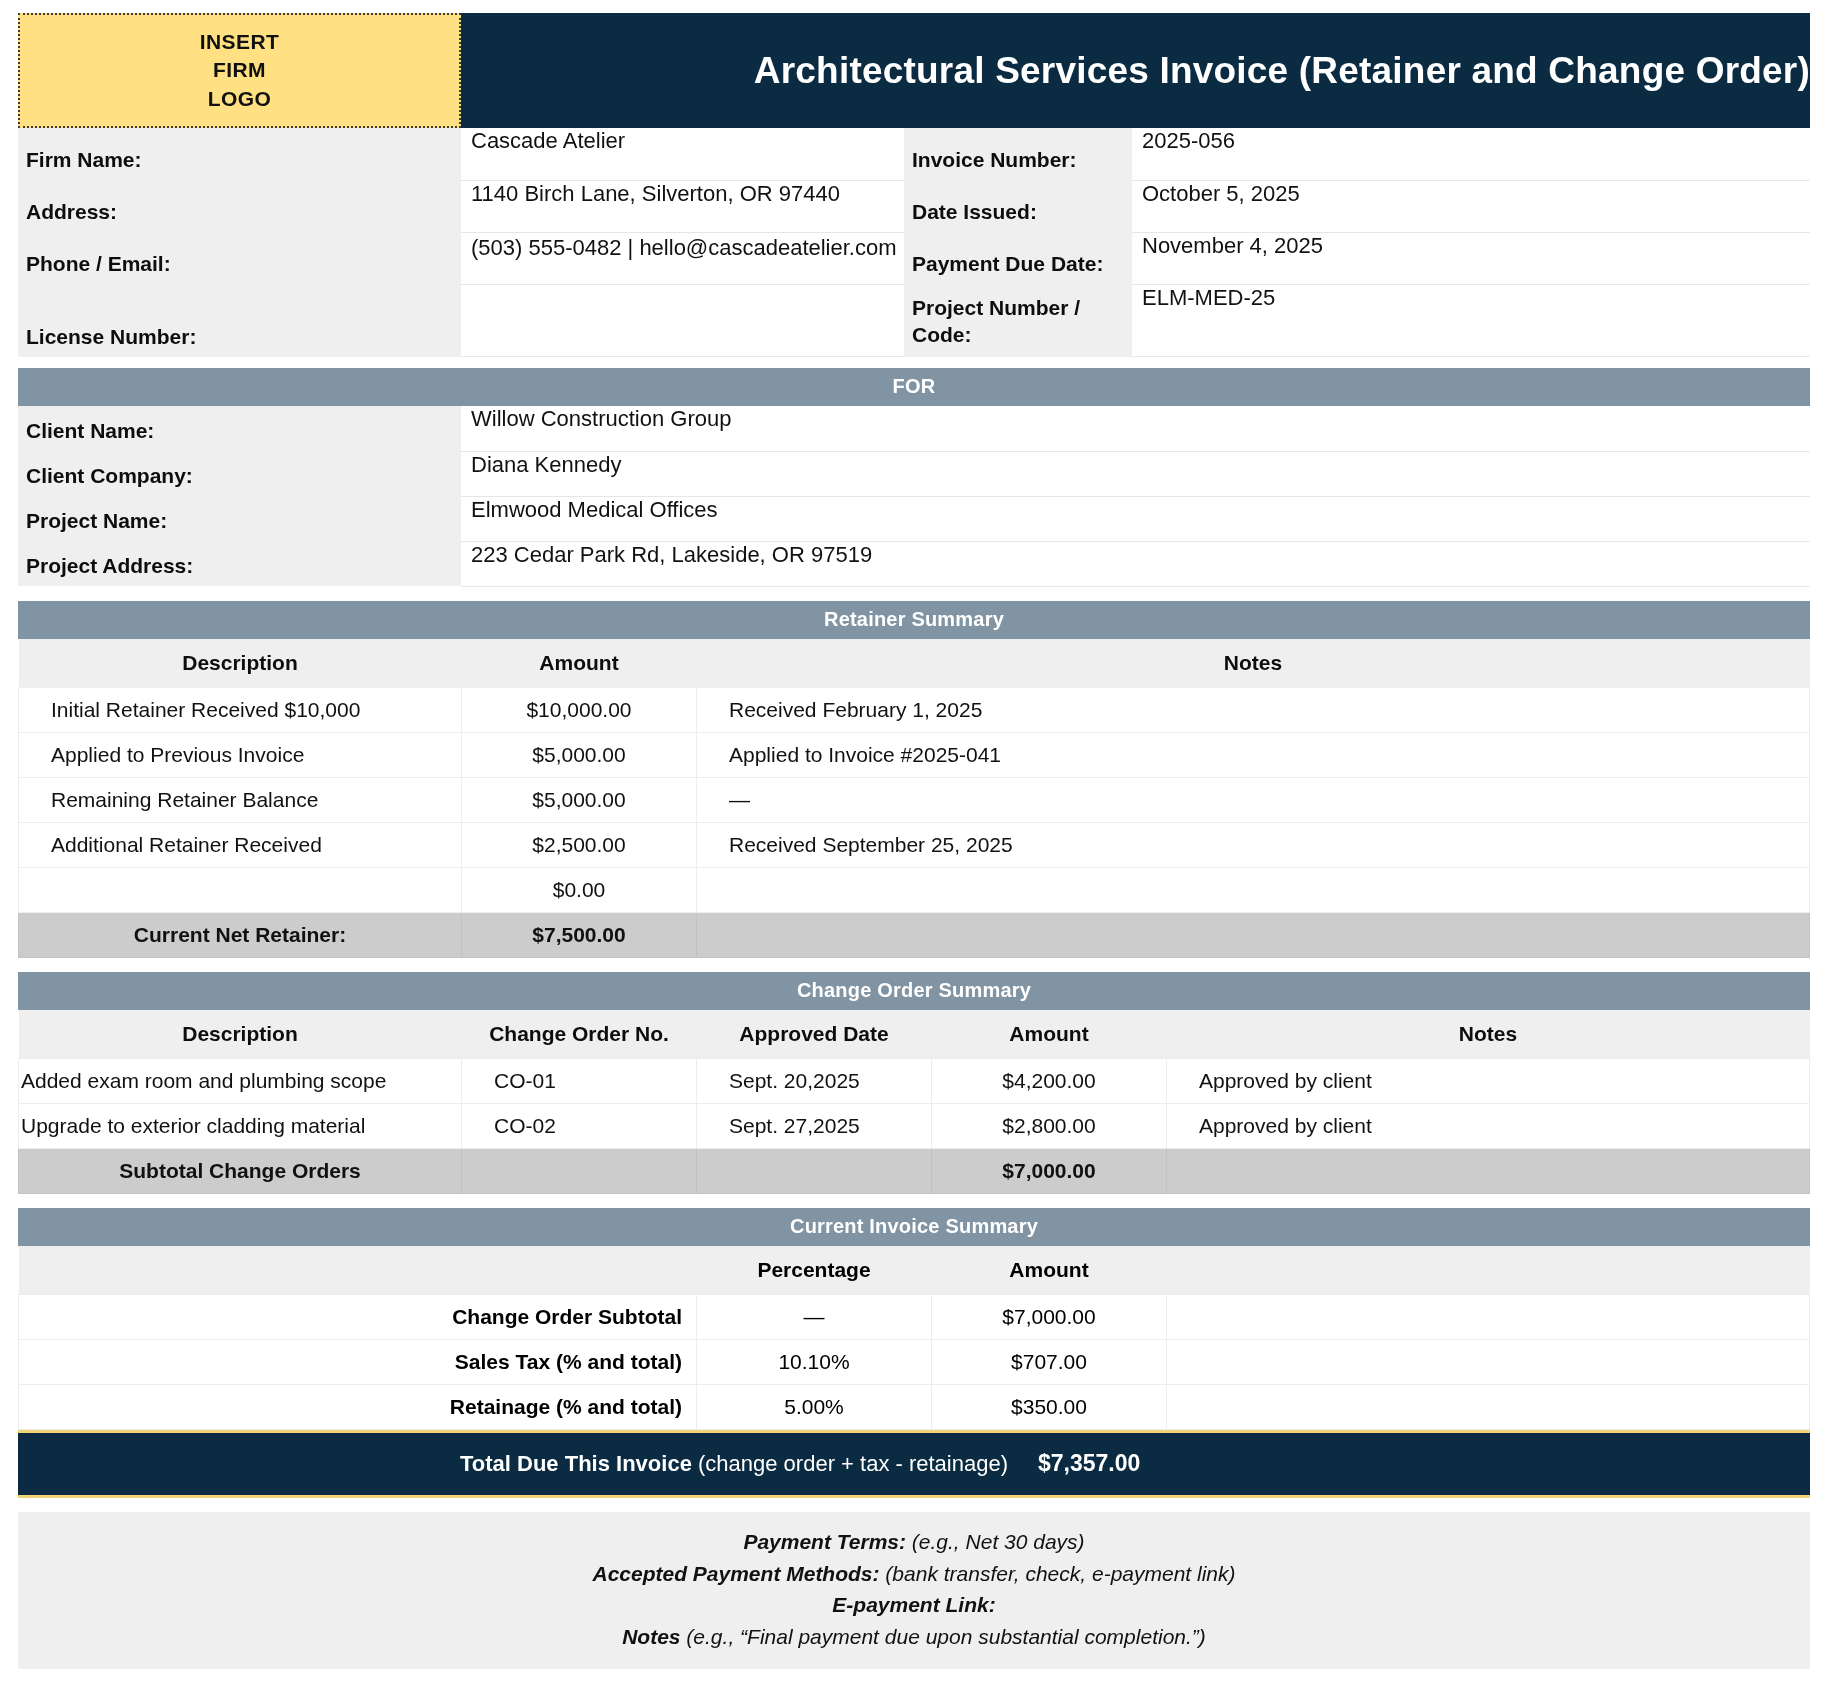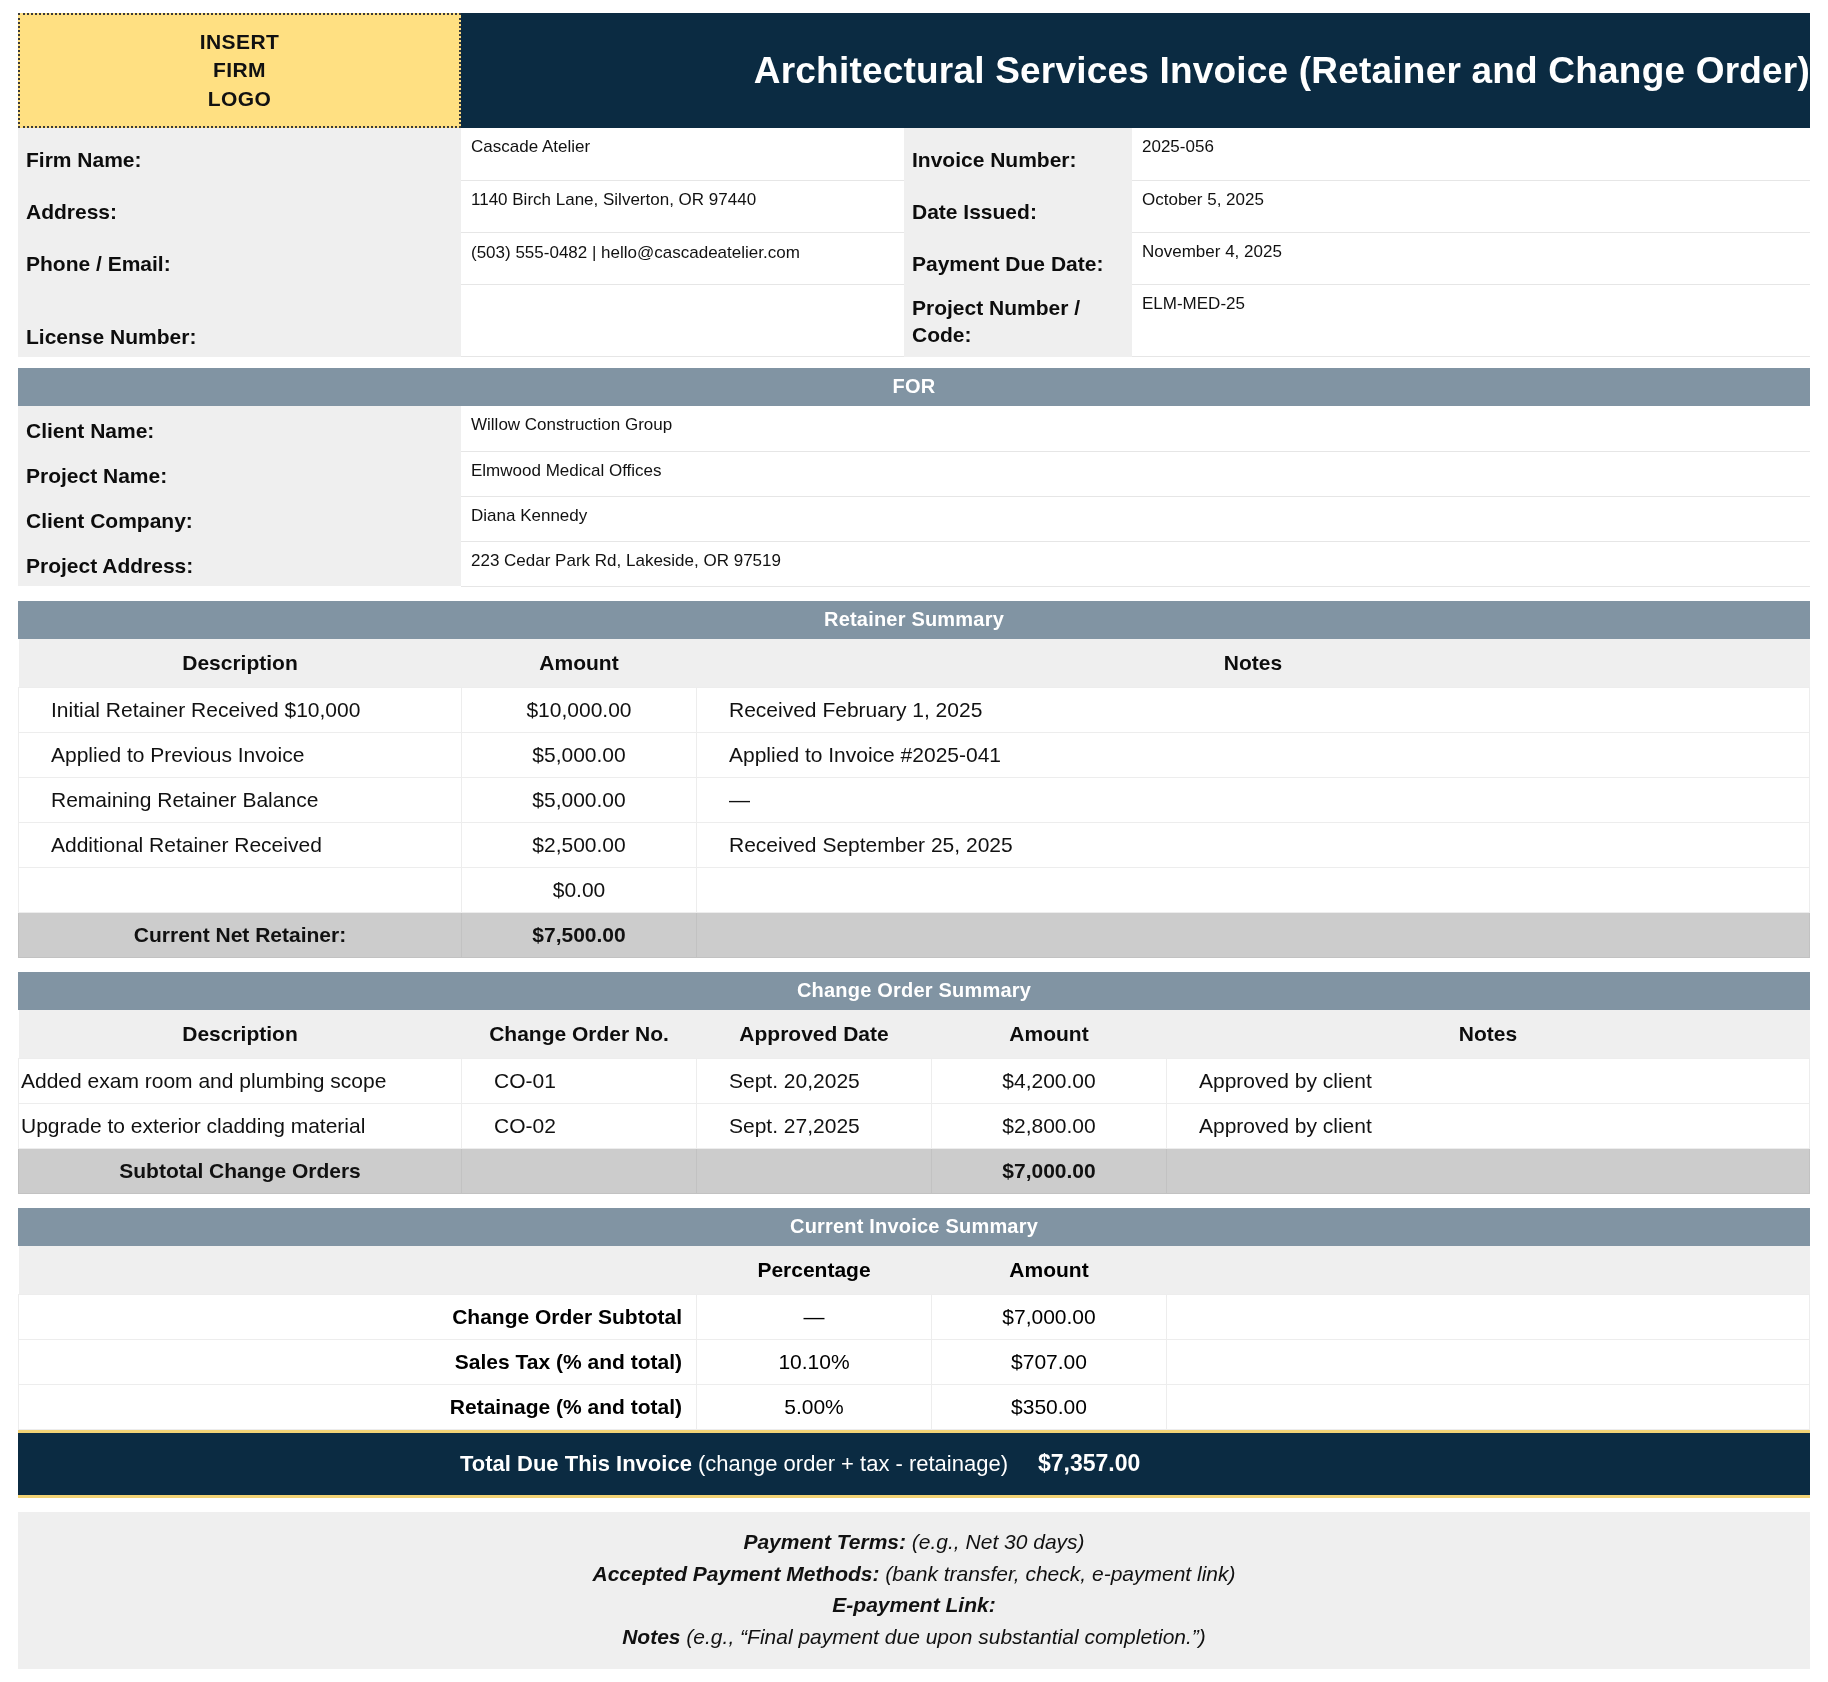--- a/index.html
+++ b/index.html
@@ -51,23 +51,23 @@
   .lbl {
     background: #EFEFEF;
     font-weight: bold;
     font-size: 21px;
     color: #0d0d0d;
     padding: 10px 0 8px 8px;
     vertical-align: bottom;
   }
   .val {
     background: #ffffff;
-    font-size: 17px;
+    font-size: 22px;
     color: #111;
-    padding: 9px 0 8px 10px;
+    padding: 0 0 8px 10px;
     vertical-align: top;
     border-bottom: 1px solid #E6E6E6;
   }
 
   
   .info-table { margin: 0 18px; width: calc(100% - 36px); border-collapse: collapse; table-layout: fixed; }
   .info-table td { height: 52px; }
   .info-table .c1 { width: 443px; }
   .info-table .c2 { width: 443px; }
   .info-table .c3 { width: 228px; }
@@ -215,26 +215,26 @@
     </table>
 
   <div class="sec-bar">FOR</div>
   <table class="for-table">
     <tbody>
         <tr>
       <td class="lbl fc1">Client Name:</td>
       <td class="val">Willow Construction Group</td>
     </tr>
     <tr>
+      <td class="lbl fc1">Client Company:</td>
+      <td class="val">Diana Kennedy</td>
+    </tr>
+    <tr>
       <td class="lbl fc1">Project Name:</td>
       <td class="val">Elmwood Medical Offices</td>
-    </tr>
-    <tr>
-      <td class="lbl fc1">Client Company:</td>
-      <td class="val">Diana Kennedy</td>
     </tr>
     <tr>
       <td class="lbl fc1">Project Address:</td>
       <td class="val">223 Cedar Park Rd, Lakeside, OR 97519</td>
     </tr>
   </tbody>
     </table>
 
   <div class="sec-bar spaced">Retainer Summary</div>
   <table class="data-table">

